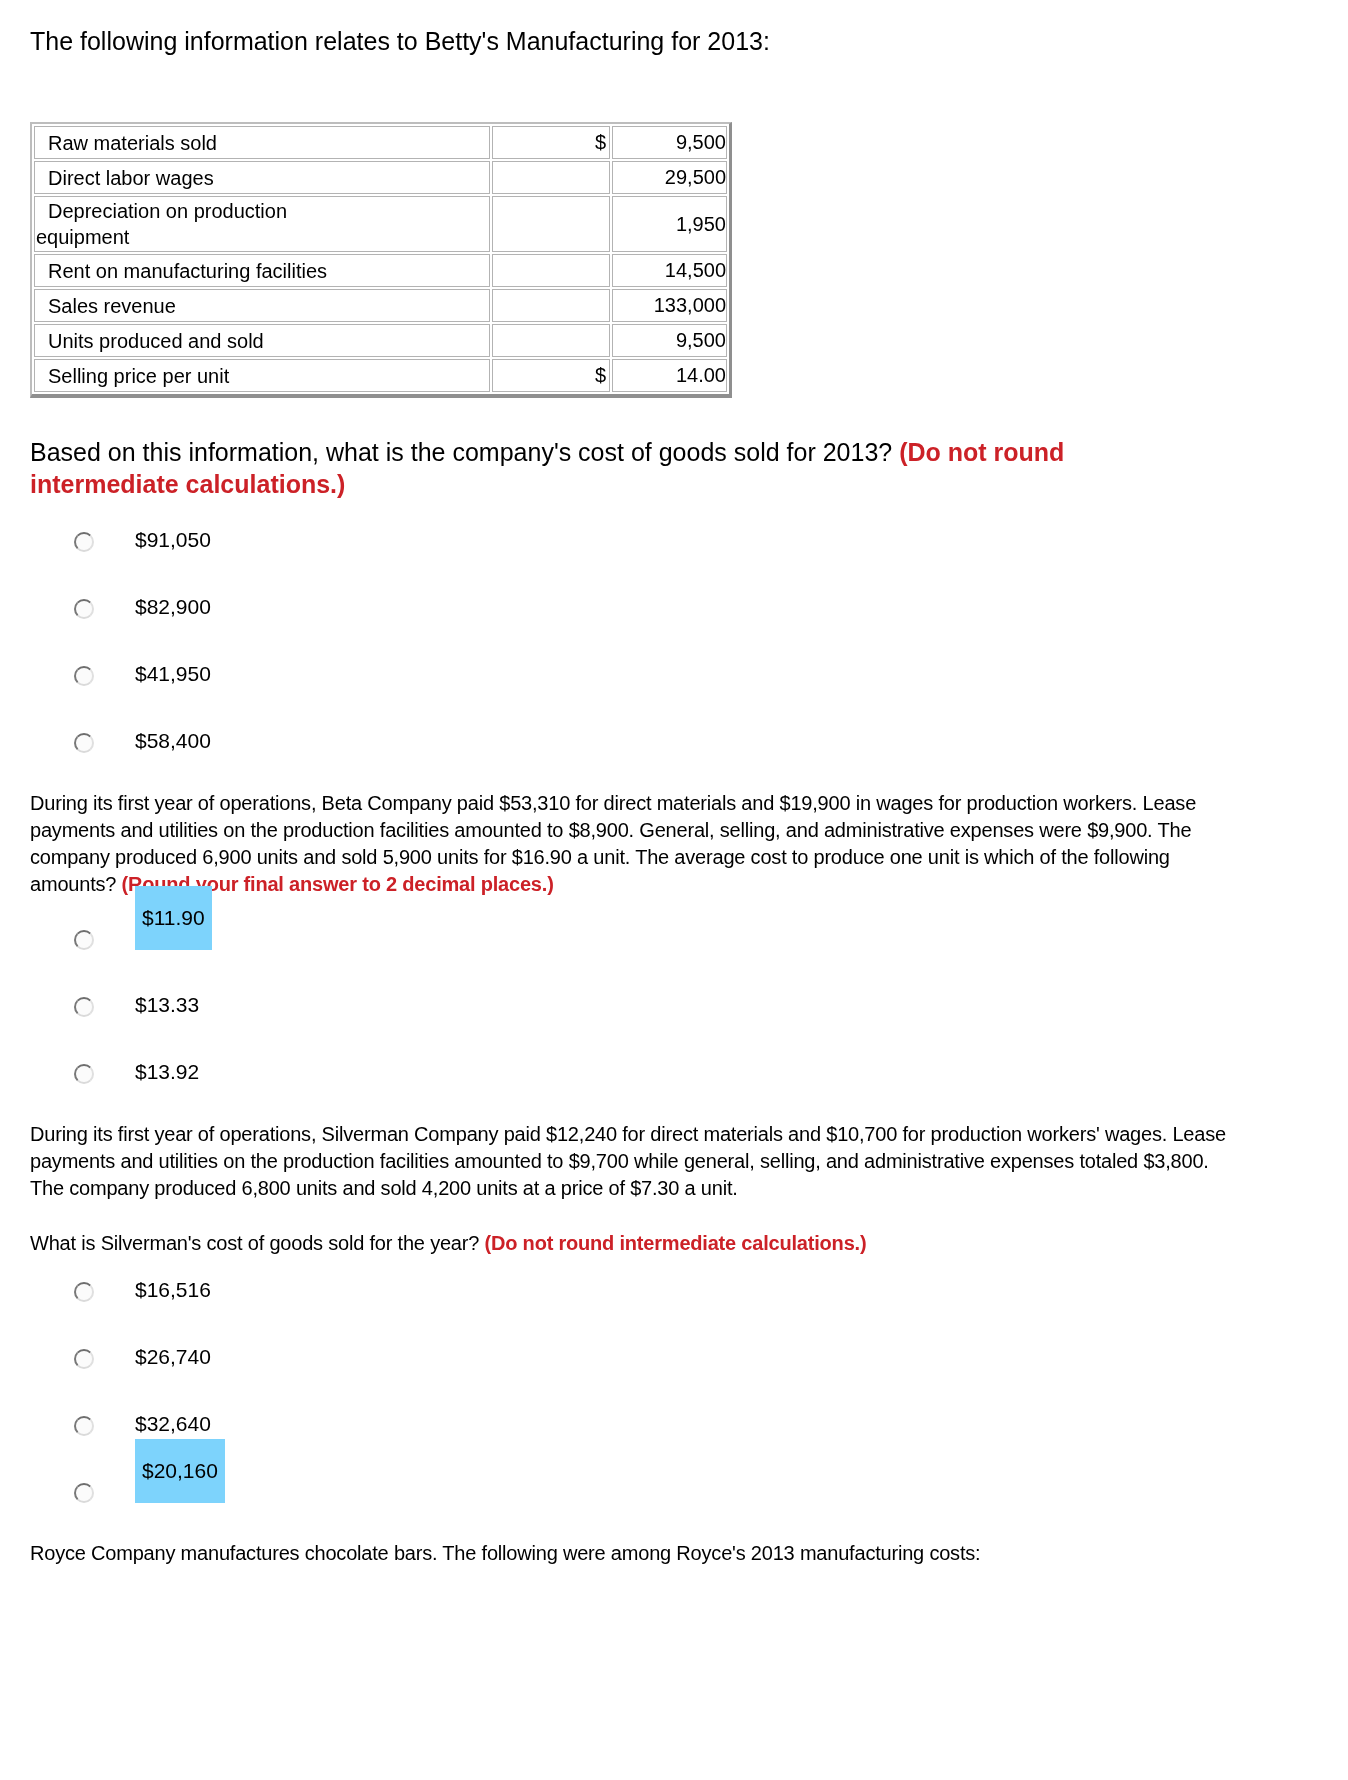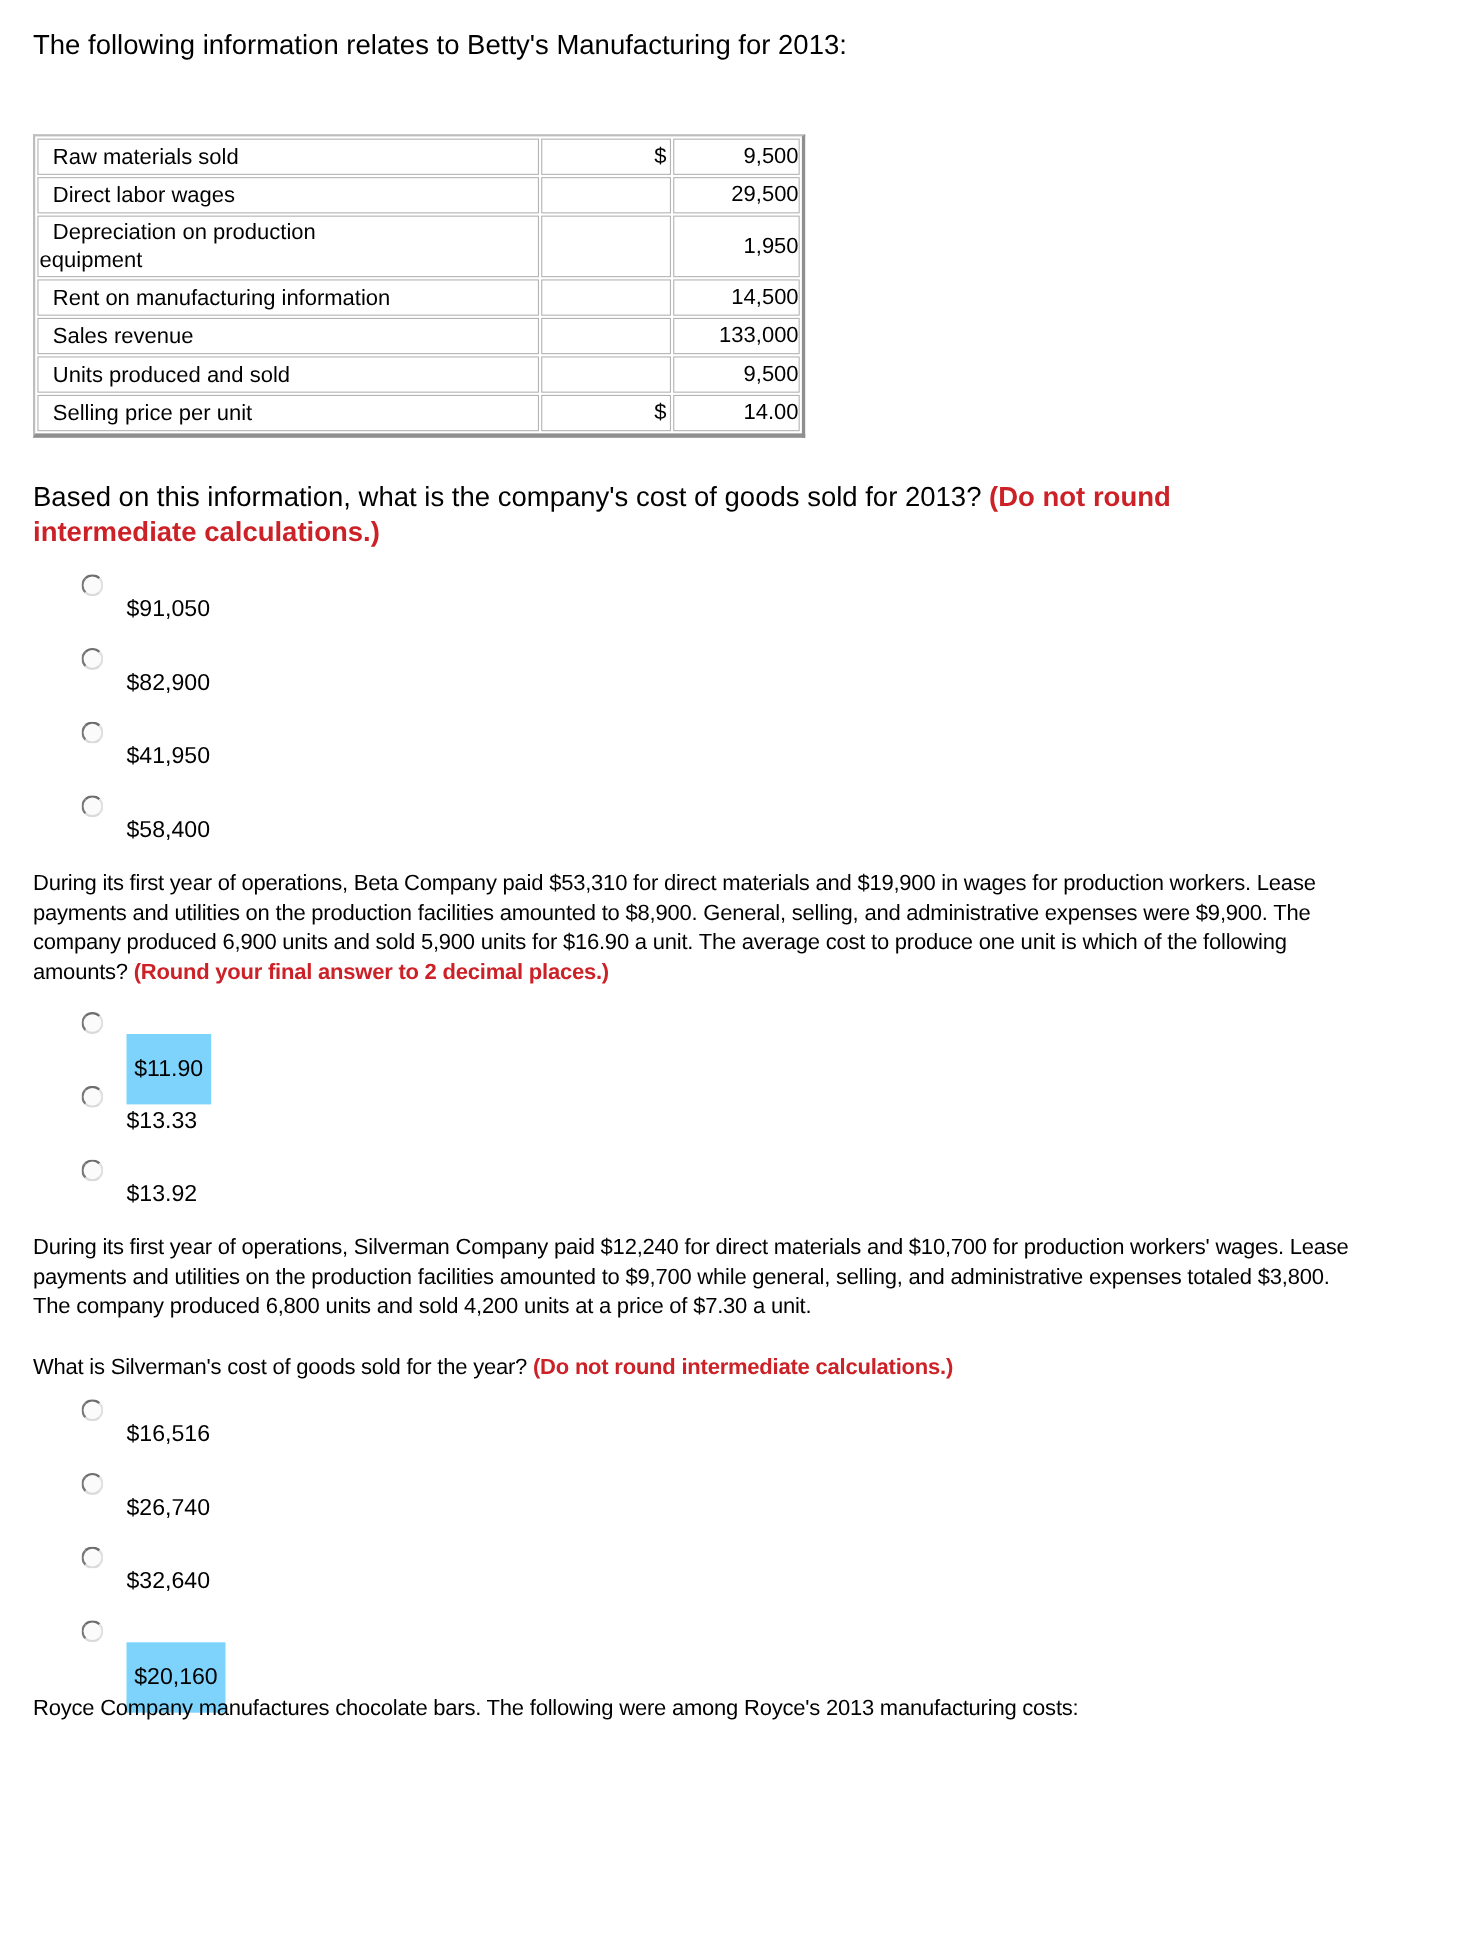--- a/index.html
+++ b/index.html
@@ -79,25 +79,24 @@
     max-width: 1215px;
     letter-spacing: -0.2px;
   }
   
   .options {
     margin: 22px 0 4px 0;
     padding-left: 44px;
   }
   .option-row {
     display: flex;
-    align-items: flex-start;
+    align-items: flex-end;
     height: 30px;
     margin-bottom: 37px;
     cursor: default;
-    flex-direction: column;
   }
   .radio {
     width: 20px;
     height: 20px;
     box-sizing: border-box;
     border-radius: 50%;
     background: #fbfbfb;
     border: 2px solid;
     border-color: #6e6e6e #e0e0e0 #dadada #787878;
     flex: 0 0 auto;
@@ -134,21 +133,21 @@
       <td class="cell-currency"></td>
       <td class="cell-value">29,500</td>
     </tr>
     <tr>
       <td class="cell-label">Depreciation on production
 equipment</td>
       <td class="cell-currency"></td>
       <td class="cell-value">1,950</td>
     </tr>
     <tr>
-      <td class="cell-label">Rent on manufacturing information</td>
+      <td class="cell-label">Rent on manufacturing facilities</td>
       <td class="cell-currency"></td>
       <td class="cell-value">14,500</td>
     </tr>
     <tr>
       <td class="cell-label">Sales revenue</td>
       <td class="cell-currency"></td>
       <td class="cell-value">133,000</td>
     </tr>
     <tr>
       <td class="cell-label">Units produced and sold</td>

